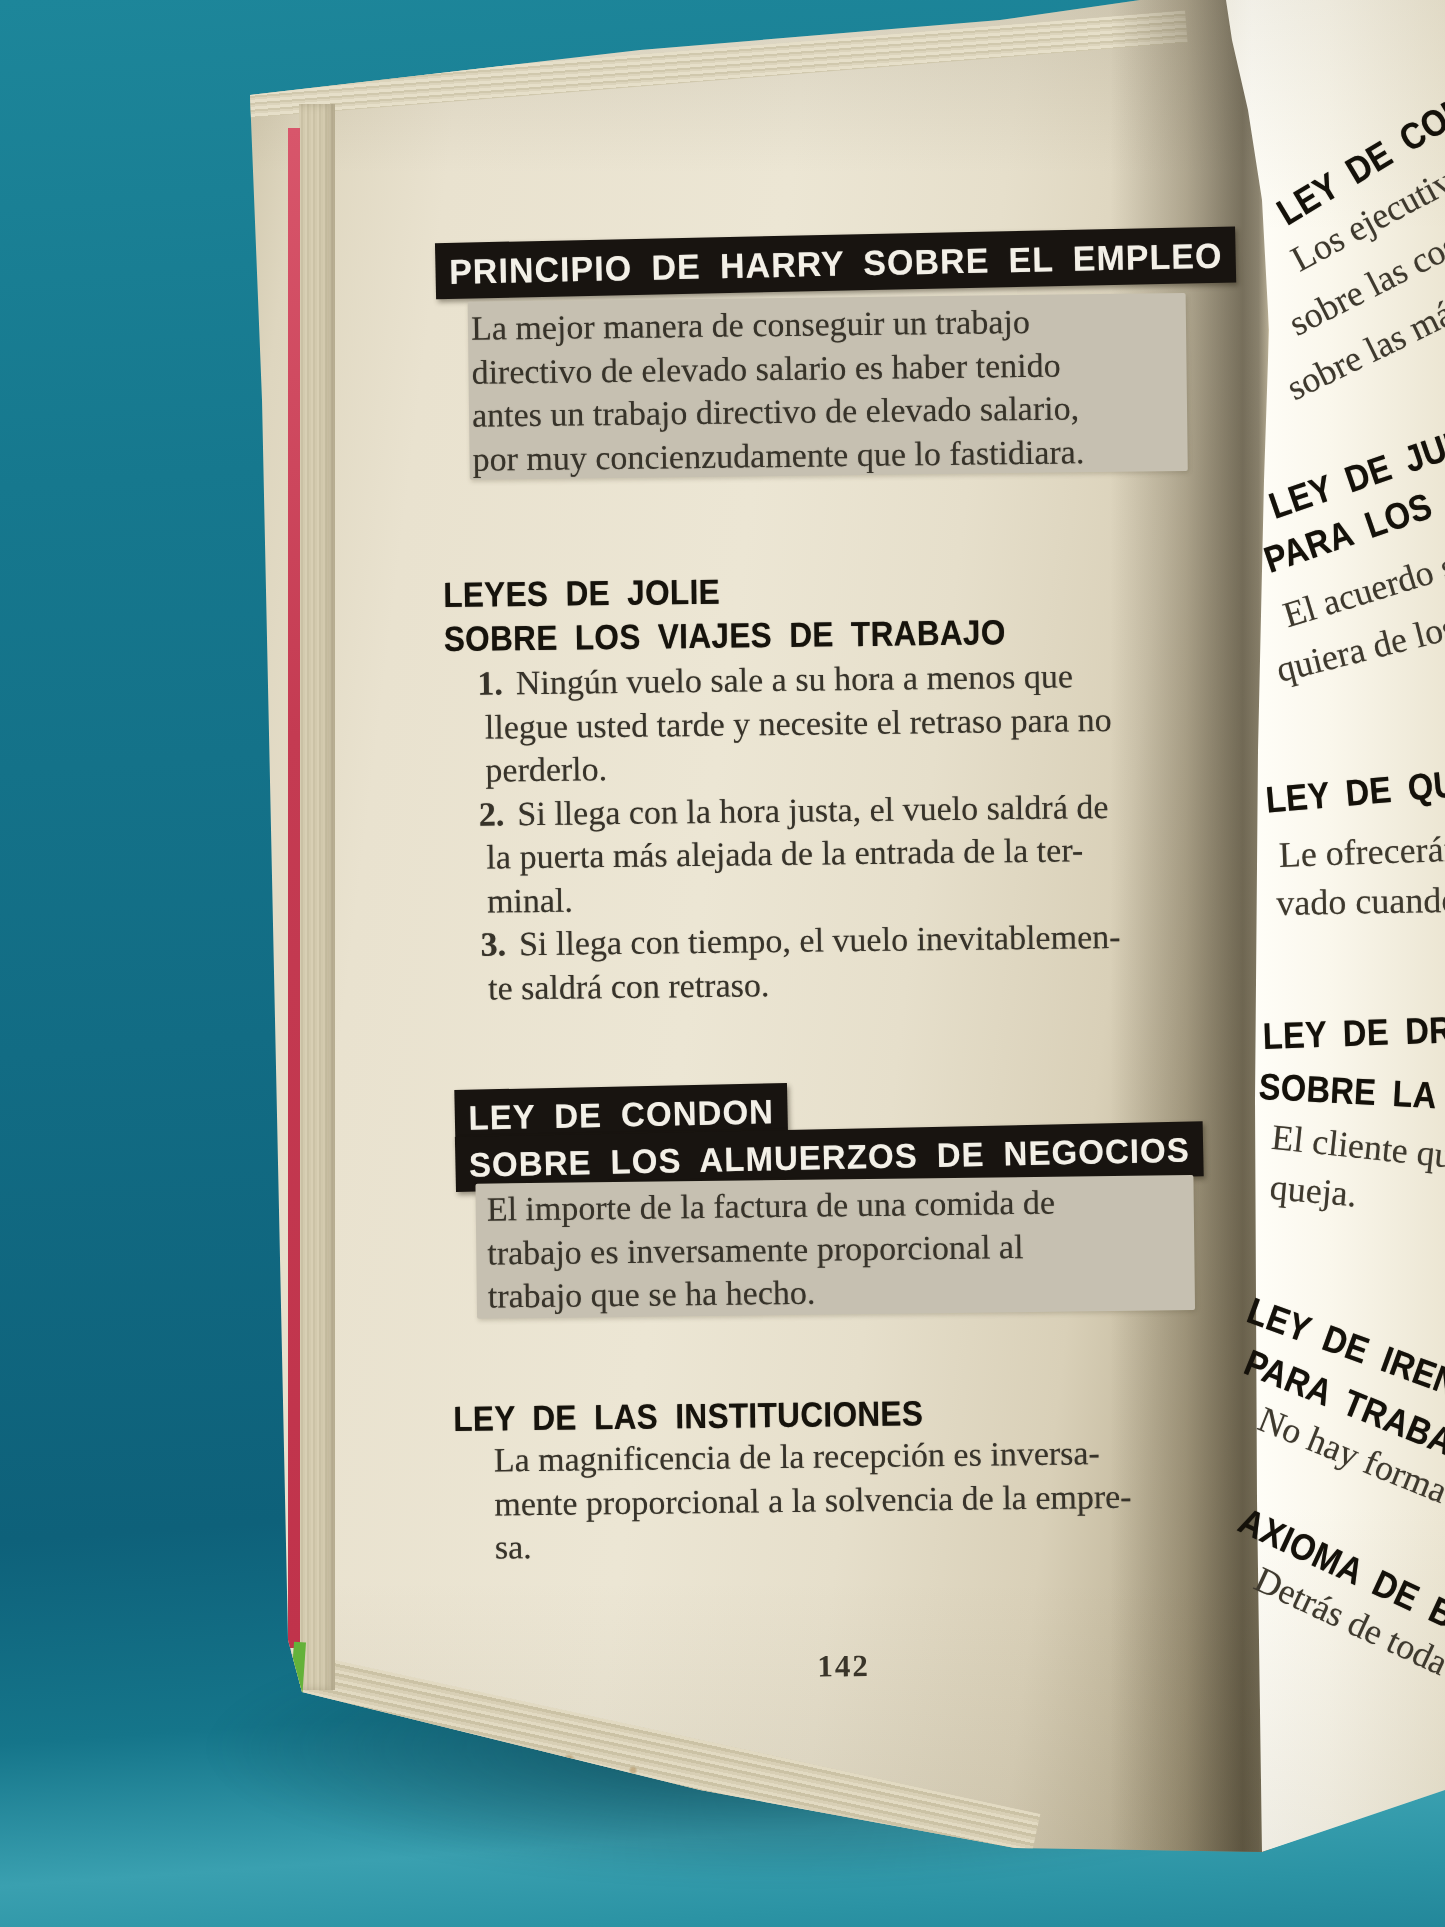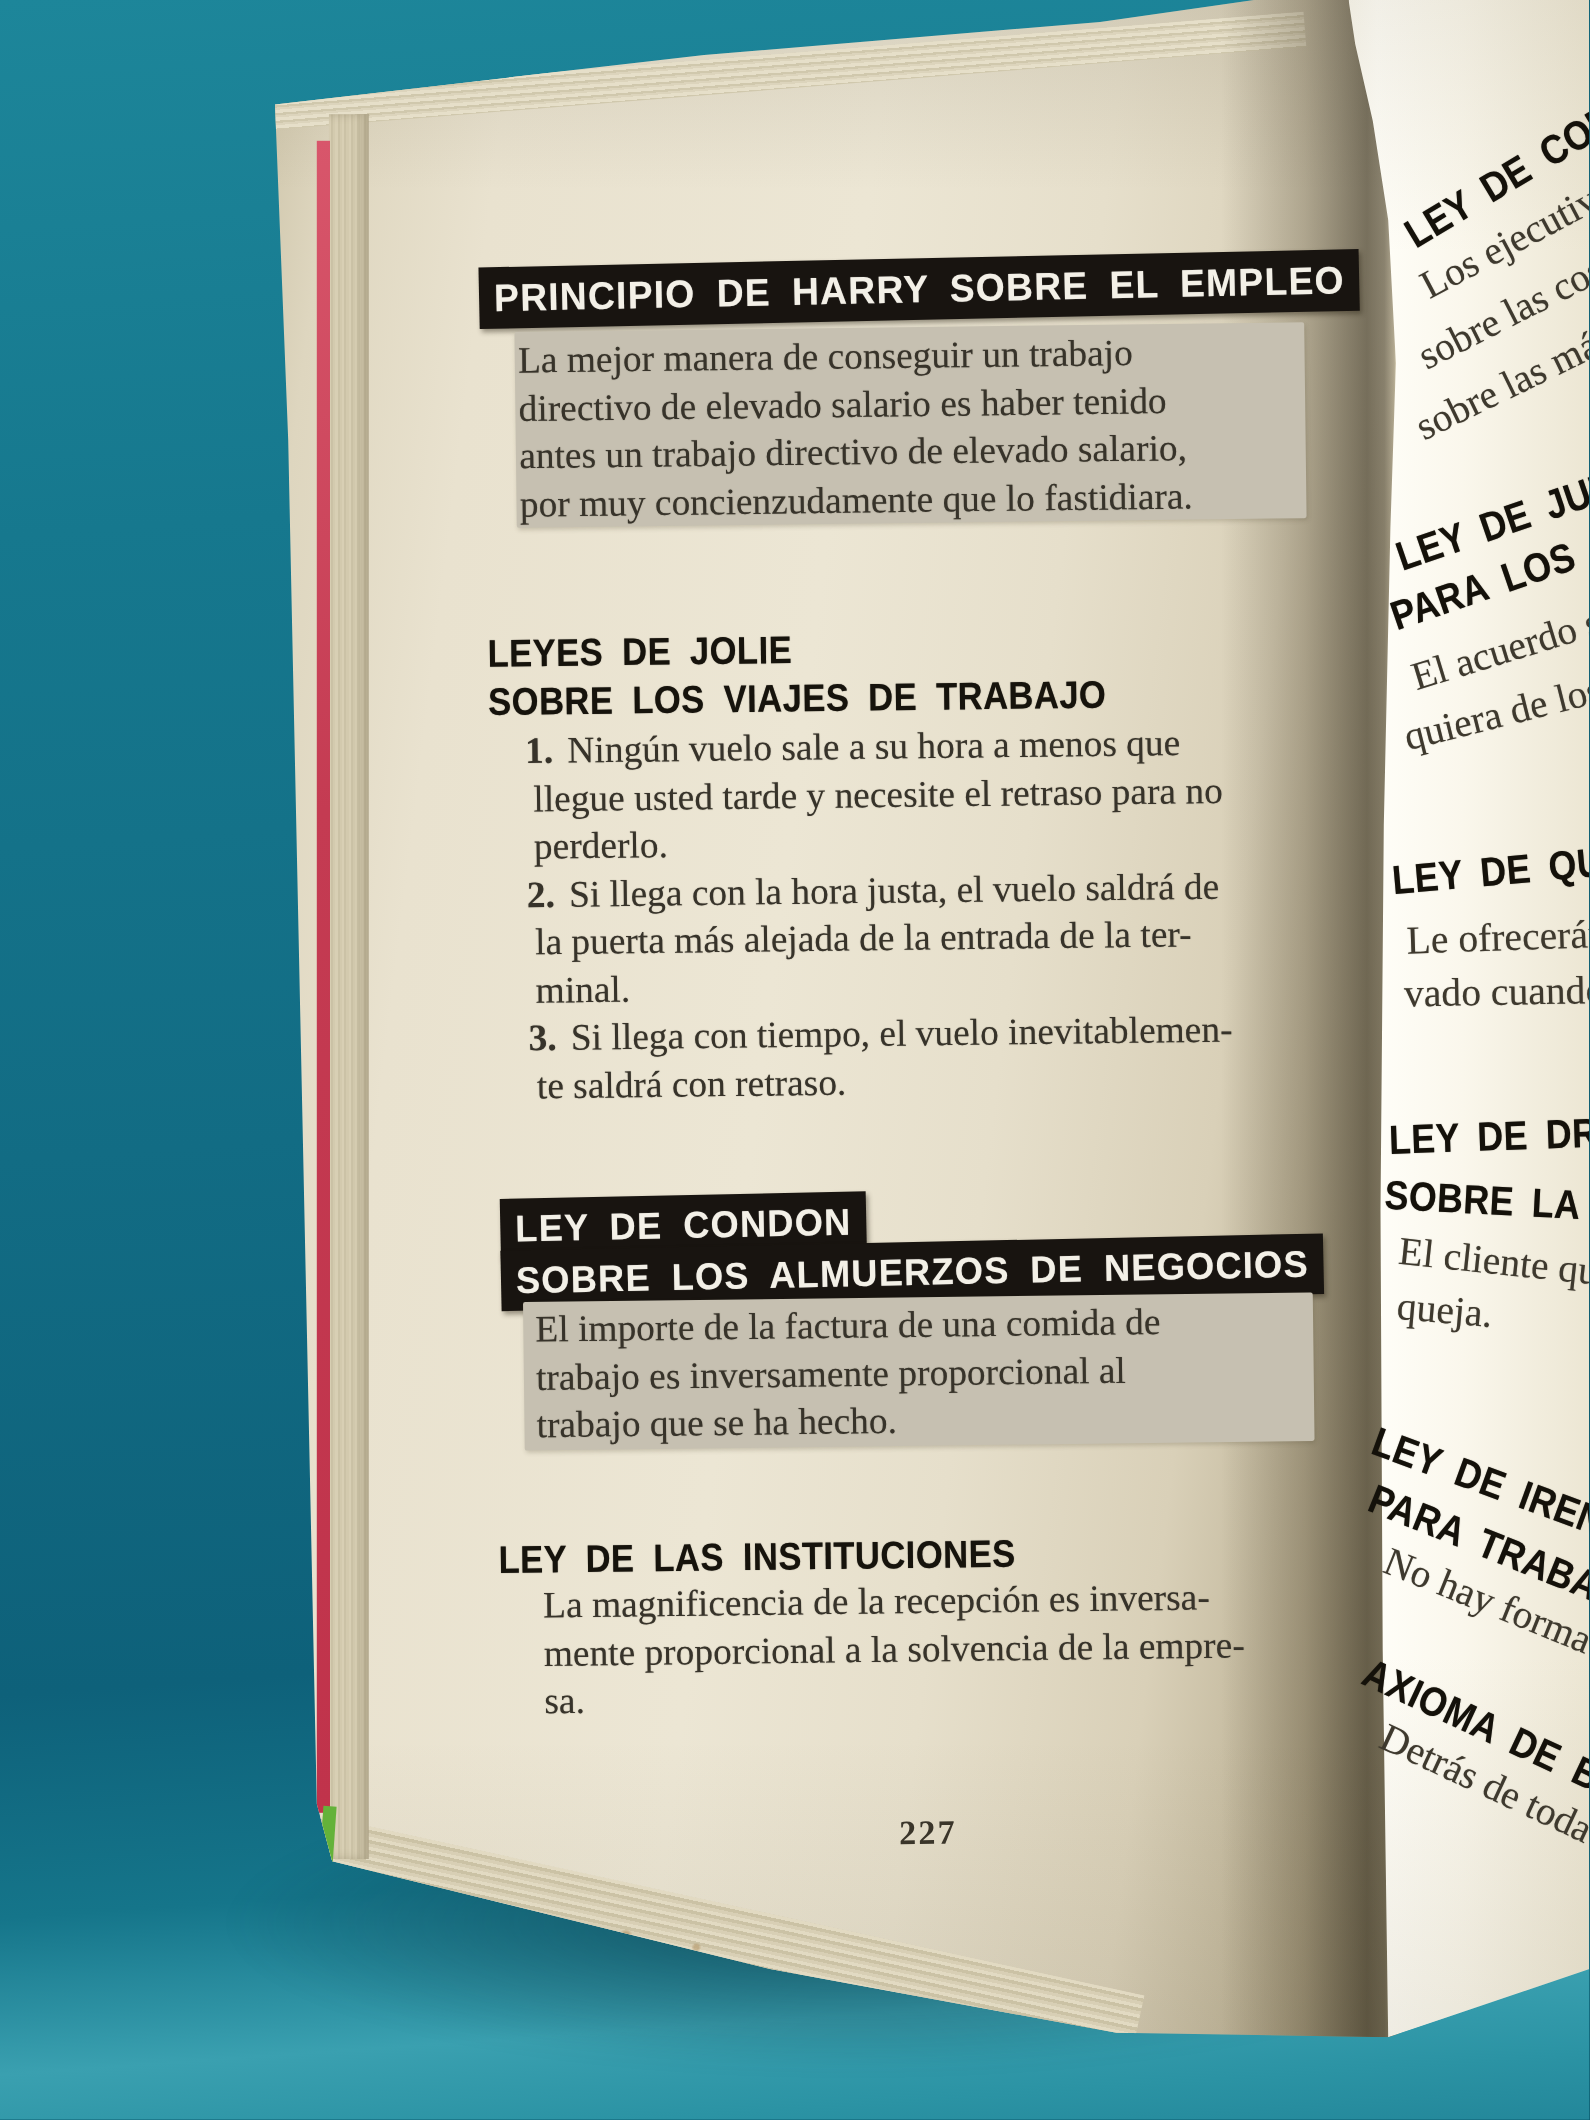--- a/index.html
+++ b/index.html
@@ -124,21 +124,21 @@
       </div>
 
       <div class="h-sans" style="left:447px;top:1394px;">LEY DE LAS INSTITUCIONES</div>
 
       <div class="lp-lines" style="left:487px;top:1436px;">
         <div class="line">La magnificencia de la recepción es inversa-</div>
         <div class="line">mente proporcional a la solvencia de la empre-</div>
         <div class="line">sa.</div>
       </div>
 
-      <div class="pagenum">227</div>
+      <div class="pagenum">142</div>
     </div>
 
     <div class="rp-h" style="left:1270px;top:198px;--r:-31deg">LEY DE COLLIN</div>
     <div class="rp-b" style="left:1284px;top:243px;--r:-28deg">Los ejecutivos</div>
     <div class="rp-b" style="left:1282px;top:307px;--r:-27deg">sobre las cos</div>
     <div class="rp-b" style="left:1280px;top:371px;--r:-26deg">sobre las más</div>
 
     <div class="rp-h" style="left:1264px;top:488px;--r:-19deg">LEY DE JUHANI</div>
     <div class="rp-h" style="left:1259px;top:542px;--r:-19deg">PARA LOS AUD</div>
     <div class="rp-b" style="left:1278px;top:596px;--r:-17deg">El acuerdo ser</div>

